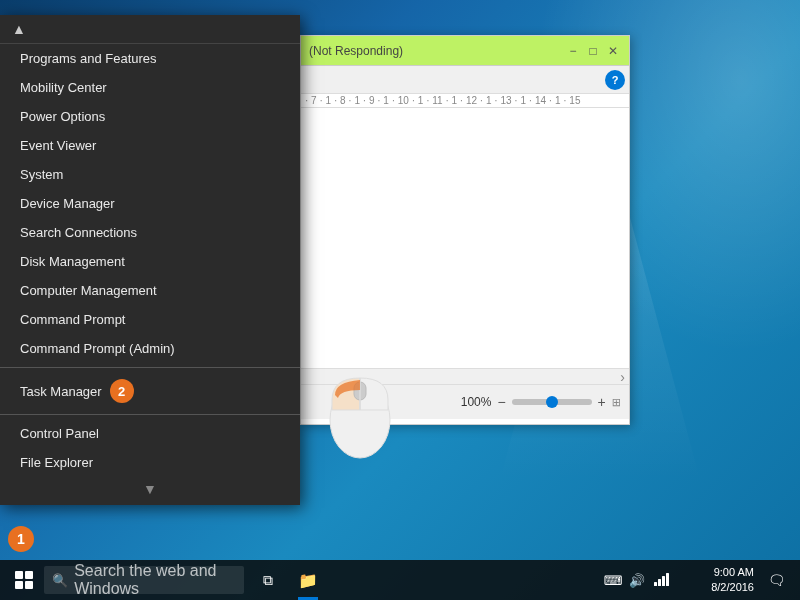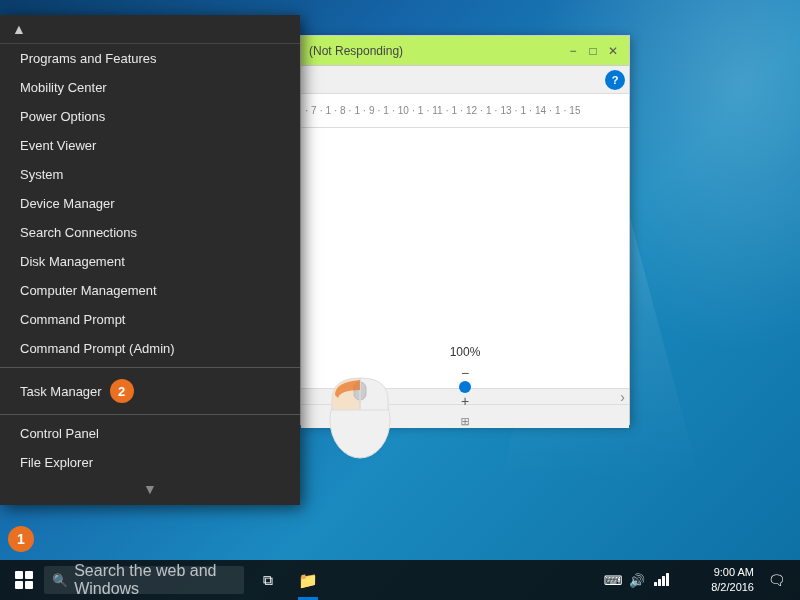--- a/index.html
+++ b/index.html
@@ -185,21 +185,21 @@
       border-radius: 50%;
       background: #0078d7;
       color: white;
       display: flex;
       align-items: center;
       justify-content: center;
       font-size: 11px;
       font-weight: bold;
     }
     .notepad-ruler {
-      height: 34px;
+      height: 14px;
       background: white;
       border-bottom: 1px solid #ddd;
       font-size: 10px;
       color: #888;
       display: flex;
       align-items: center;
       padding-left: 4px;
       overflow: hidden;
       white-space: nowrap;
     }
@@ -210,31 +210,30 @@
     }
     .notepad-scrollbar {
       height: 16px;
       background: #f0f0f0;
       border-top: 1px solid #ddd;
       display: flex;
       align-items: center;
       padding: 0 4px;
     }
     .notepad-zoom {
-      height: 24px;
+      height: 35px;
       background: #f0f0f0;
       border-top: 1px solid #ddd;
       display: flex;
       align-items: center;
       justify-content: flex-end;
       padding: 0 8px;
       font-size: 12px;
       color: #333;
       gap: 6px;
-      flex-direction: column;
     }
     .zoom-slider {
       width: 80px;
       height: 6px;
       background: #c0c0c0;
       border-radius: 3px;
       position: relative;
     }
     .zoom-thumb {
       position: absolute;

